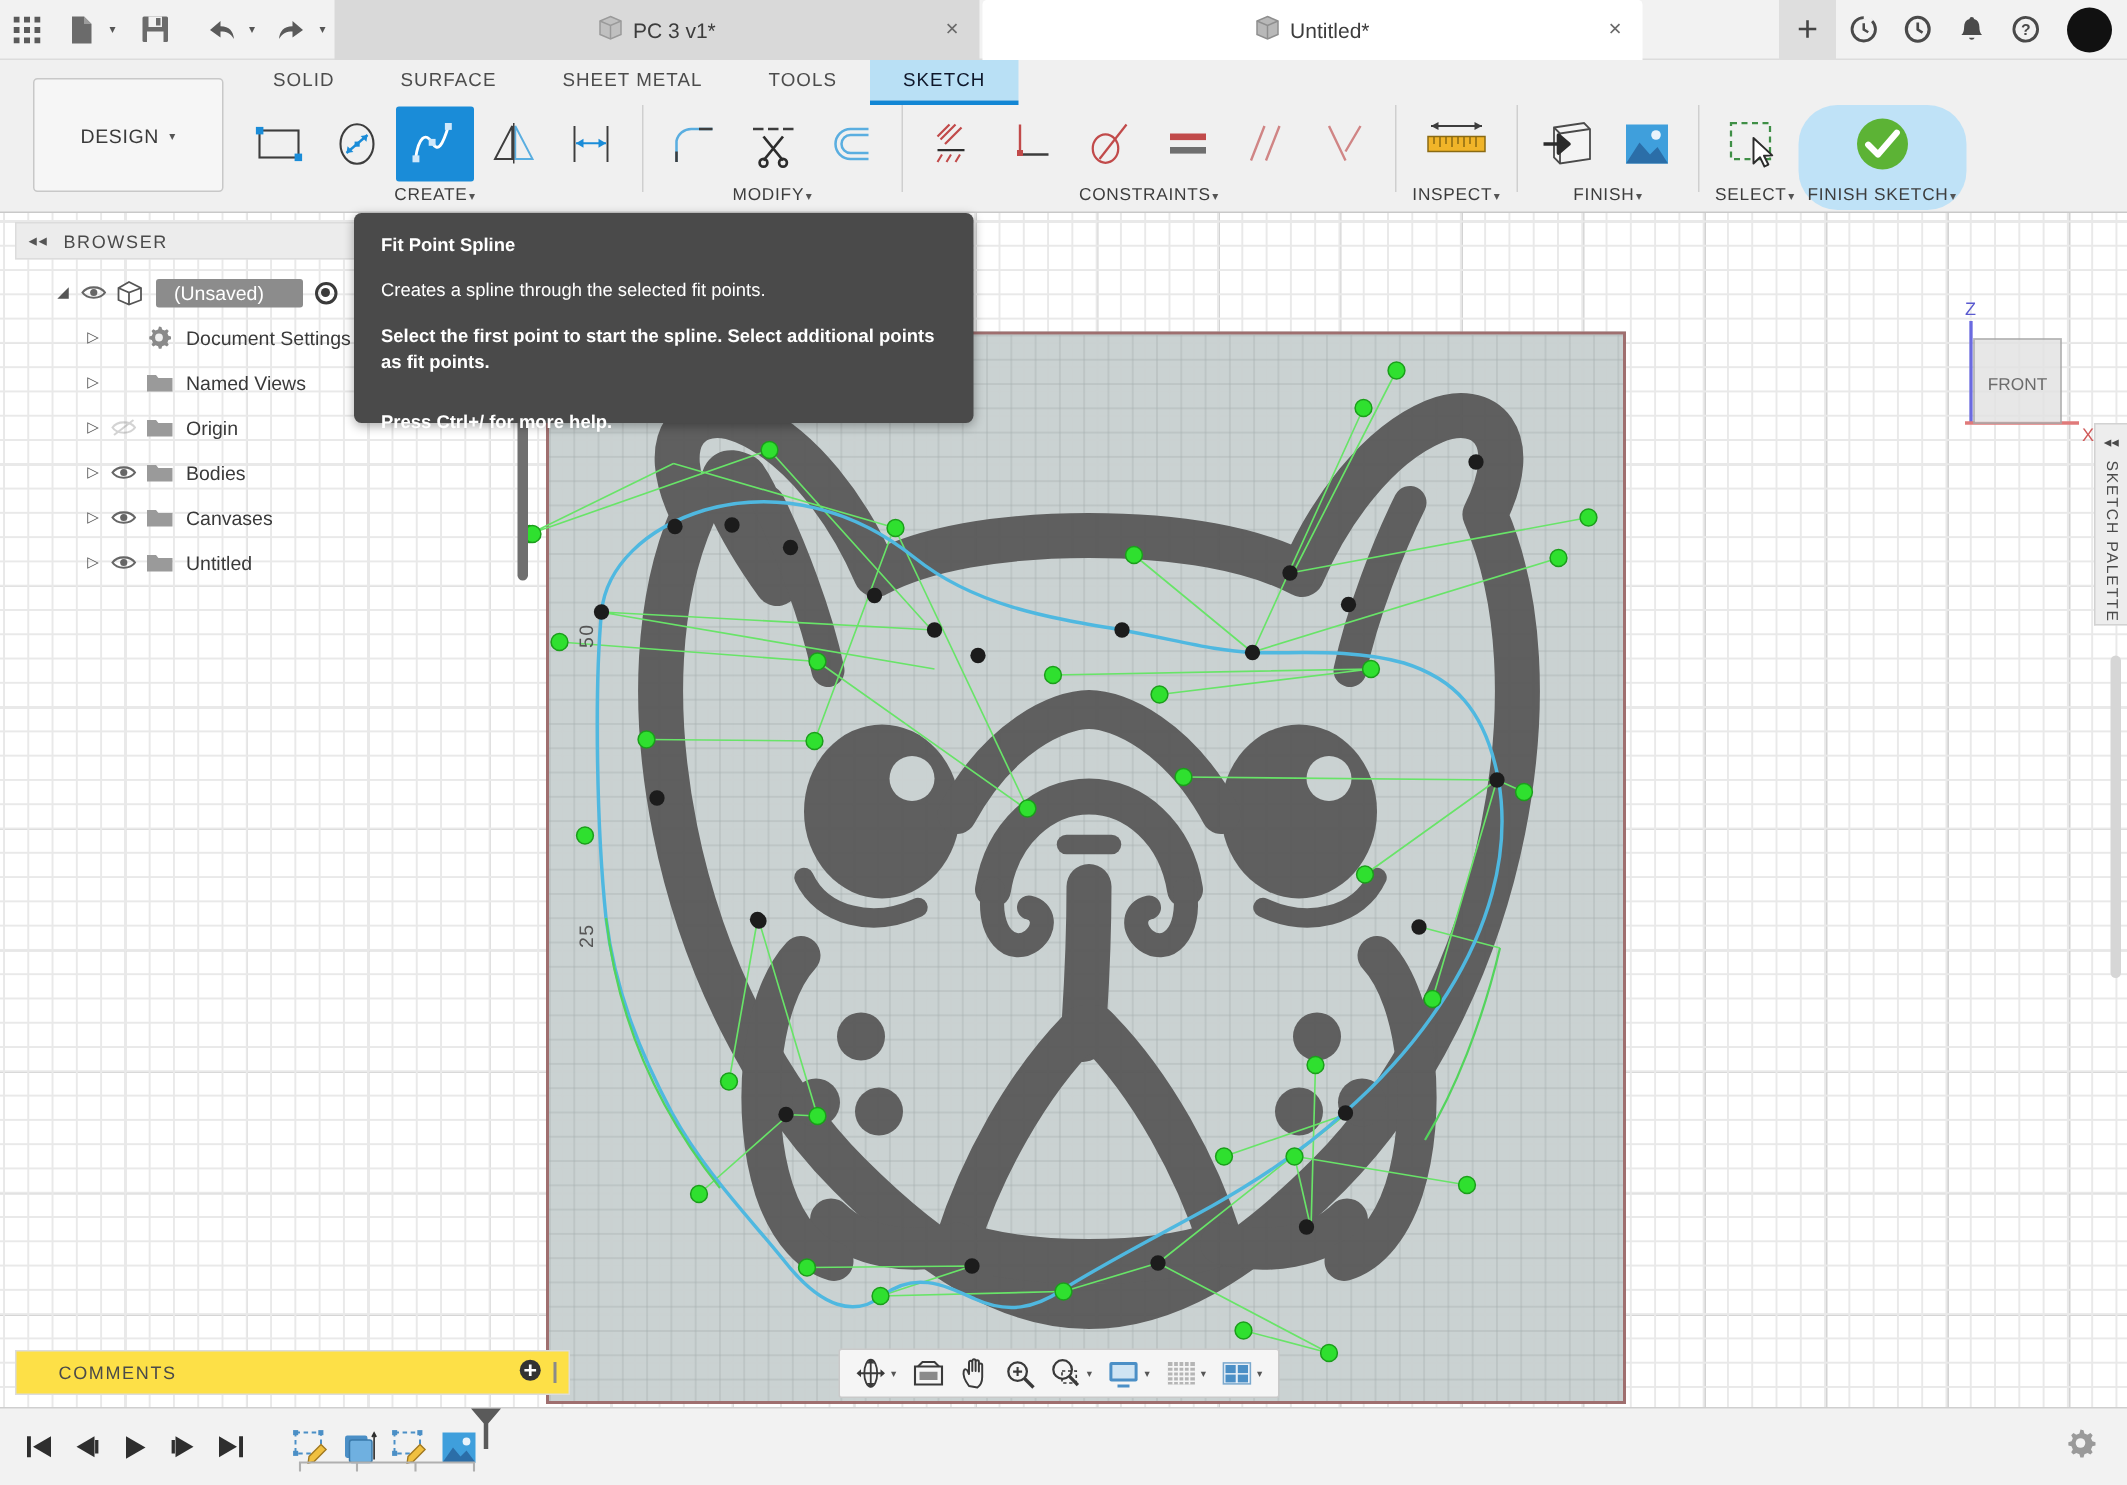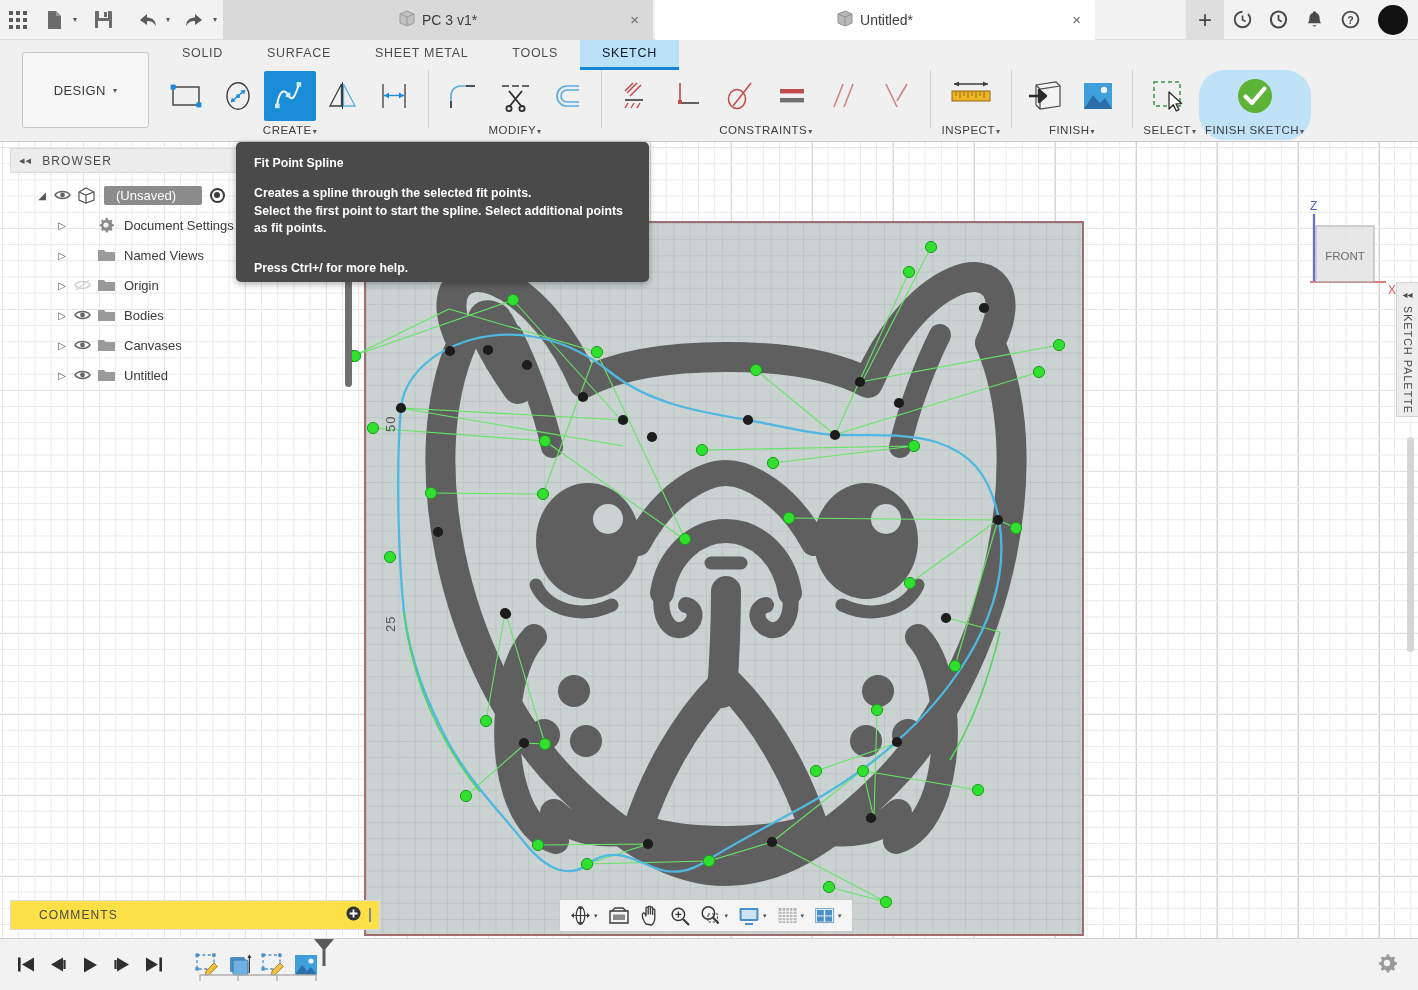--- a/index.html
+++ b/index.html
@@ -109,21 +109,21 @@
   }
 
   
   #tooltip {
     position:absolute; left:236px; top:142px; width:413px; height:140px;
     background:#4a4a4a; border-radius:5px; color:#fff; z-index:40;
     padding:13px 18px; font-size:12.3px; line-height:1.45;
     box-shadow:0 2px 7px rgba(0,0,0,.33);
   }
   #tooltip .tt-title { font-weight:bold; margin-bottom:12px; }
-  #tooltip .tt-desc { font-weight:bold; }
+  #tooltip .tt-desc { font-weight:normal; margin-bottom:13px; }
   #tooltip .tt-instr { font-weight:bold; margin-bottom:22px; }
   #tooltip .tt-help { font-weight:bold; }
 
   
   #canvas {
     position:absolute; left:0; top:142px; width:1418px; height:796px;
     background:#ffffff; overflow:hidden;
     background-image:
       linear-gradient(to right, #e9e9e9 1px, transparent 1px),
       linear-gradient(to bottom, #e9e9e9 1px, transparent 1px),

